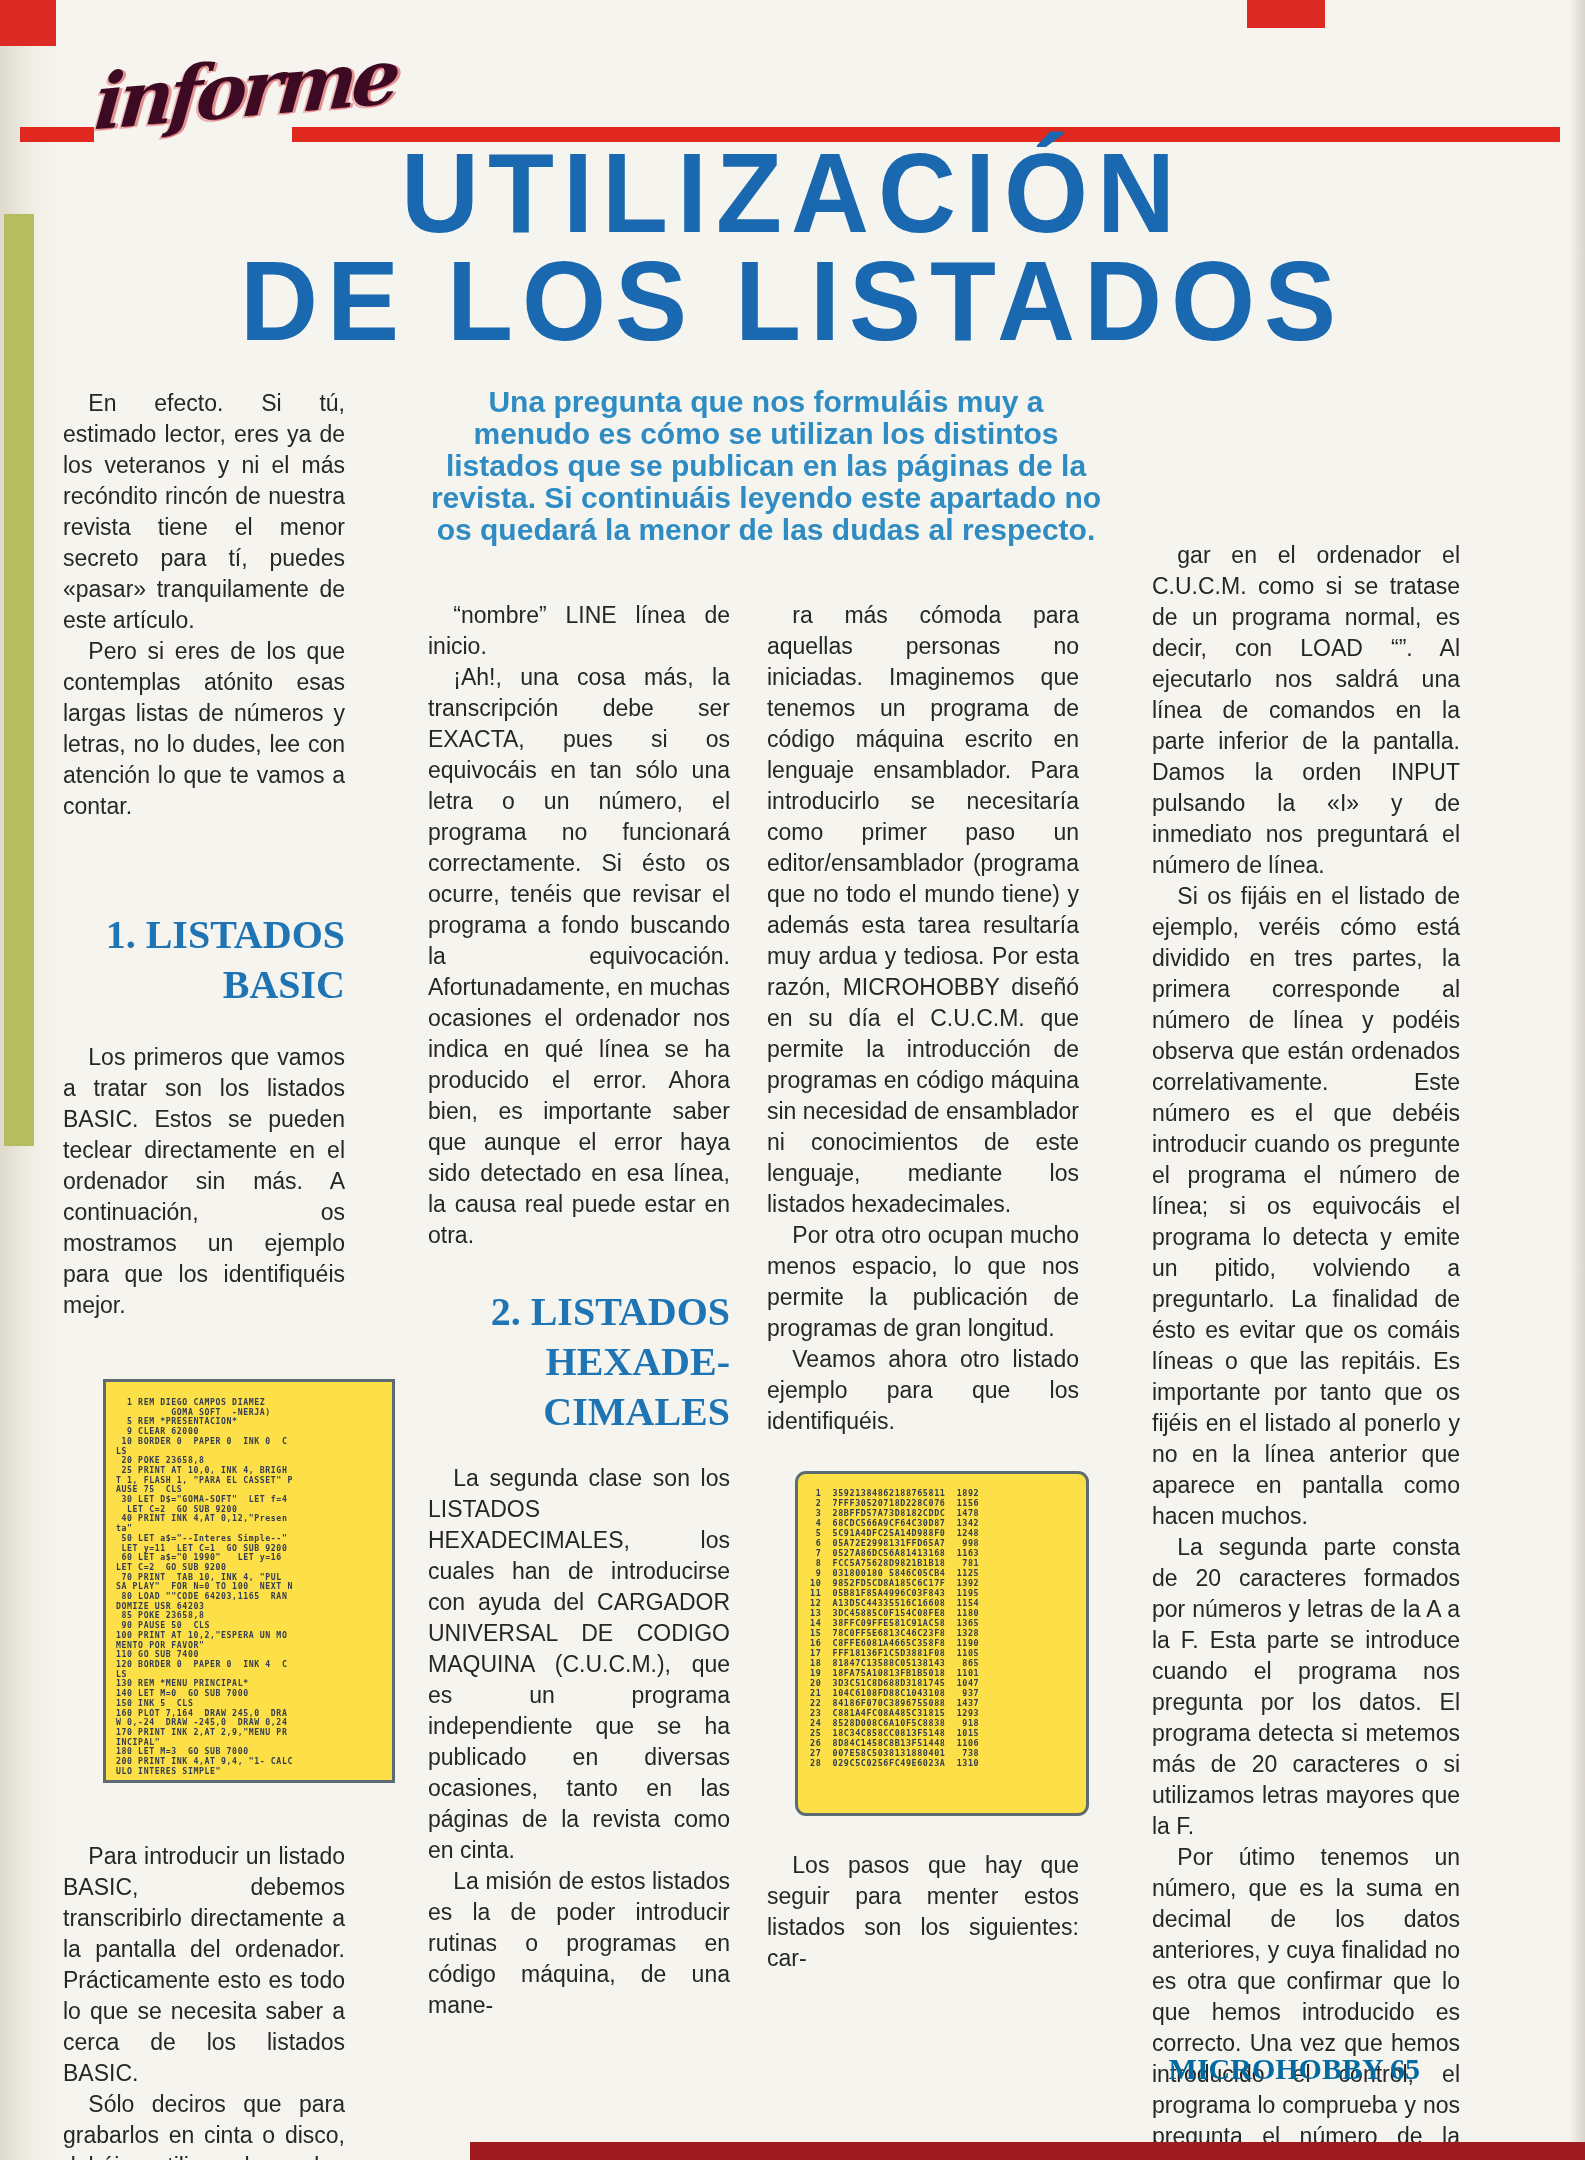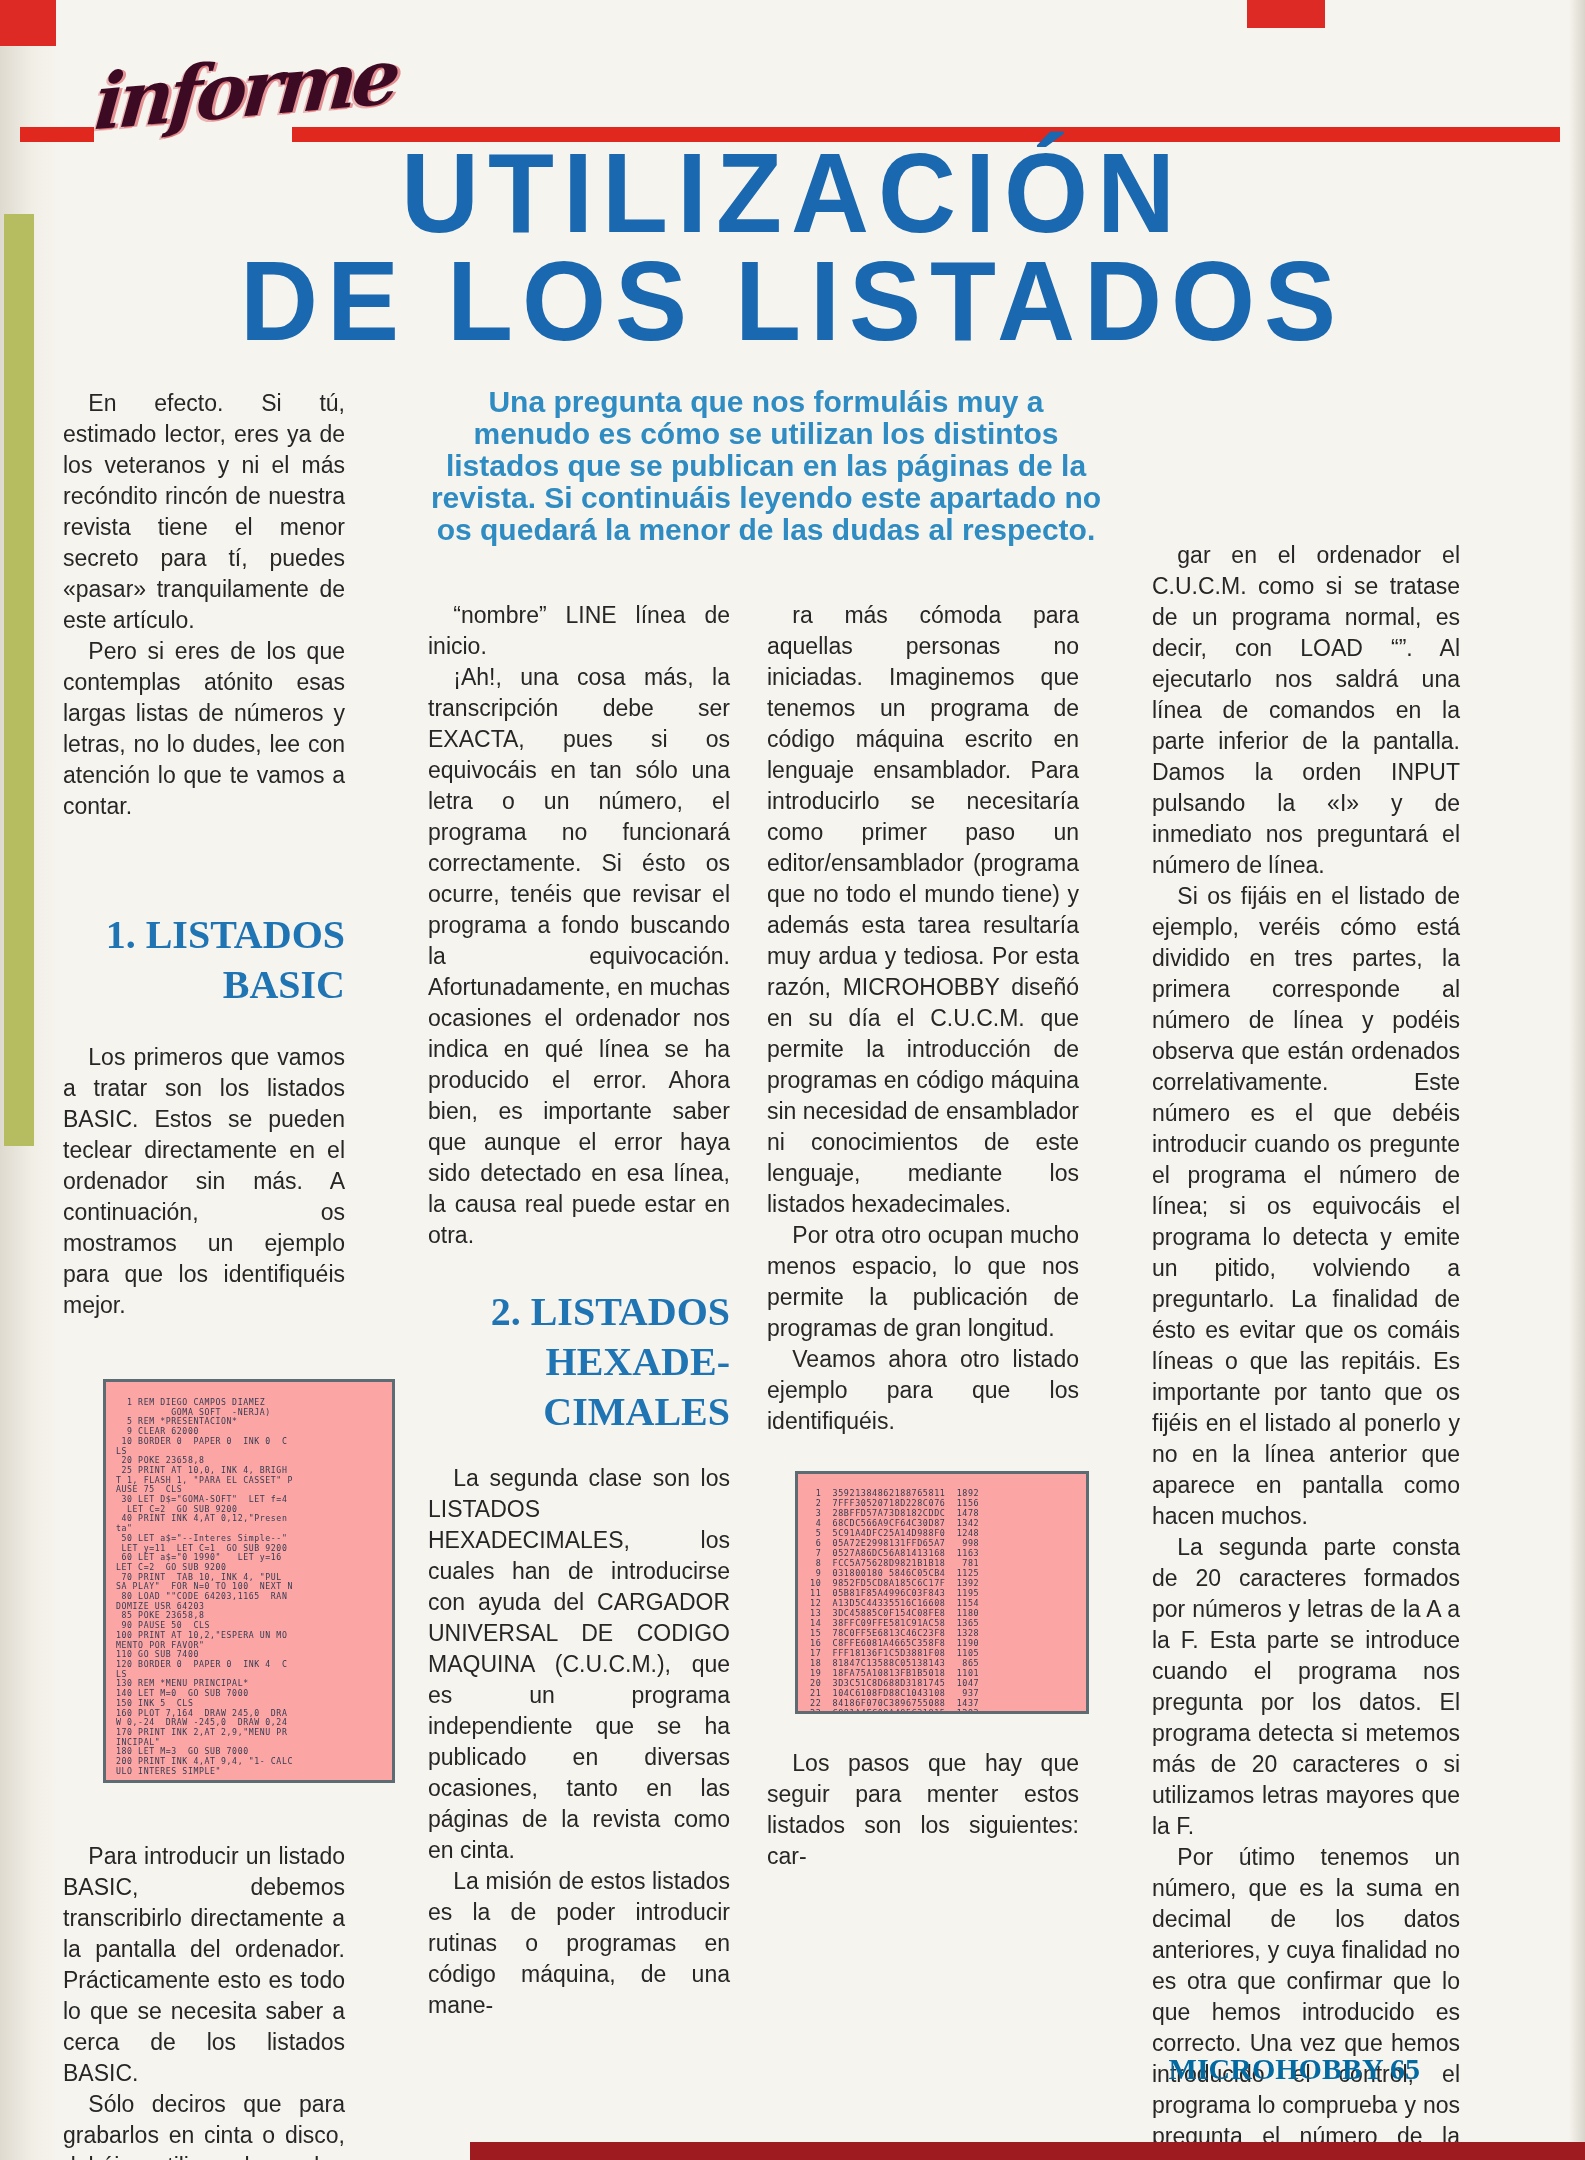--- a/index.html
+++ b/index.html
@@ -36,27 +36,27 @@
   .col p{margin:0;text-indent:1.1em;hyphens:auto;-webkit-hyphens:auto;}
   #col1{left:63px;top:388px;width:282px;}
   #col2{left:428px;top:600px;width:302px;}
   #col3{left:767px;top:600px;width:312px;}
   #col4{left:1152px;top:540px;width:308px;}
   .sect{margin:88px 0 32px 0;text-align:center;font-family:"Liberation Serif",serif;
         font-weight:bold;color:#1f74b4;font-size:40px;line-height:50px;text-indent:0;}
   .sect span{display:block;text-align:right;}
   #col2 .sect{margin:36px 0 26px 0;}
   
-  .listing{background:#fca5a5;border:3px solid #5d6b72;box-sizing:border-box;
-           font-family:"DejaVu Sans Mono",monospace;font-weight:normal;color:#333c52;
+  .listing{background:#fde047;border:3px solid #5d6b72;box-sizing:border-box;
+           font-family:"DejaVu Sans Mono",monospace;font-weight:bold;color:#333c52;
            filter:blur(.35px);white-space:pre;overflow:hidden;}
   .basicbox{margin:58px 0 58px 40px;width:292px;height:404px;padding:16px 10px;
             font-size:8.2px;line-height:9.7px;letter-spacing:.6px;}
-  .hexbox{margin:34px 0 34px 28px;width:294px;height:243px;padding:14px 12px;
-          font-size:8.4px;line-height:10px;letter-spacing:.6px;}
+  .hexbox{margin:34px 0 34px 28px;width:294px;height:345px;padding:14px 12px;
+          font-size:8.4px;line-height:10px;letter-spacing:.6px;border-radius:11px;}
   
   .footer{position:absolute;left:1100px;top:2052px;width:320px;text-align:right;
           font-family:"Liberation Serif",serif;font-weight:bold;font-size:30px;color:#0369a1;}
   .bottom-bar{position:absolute;left:470px;top:2142px;width:1115px;height:18px;background:#9e1c20;}
 </style>
 </head>
 <body>
 
 <div id="page">
 

